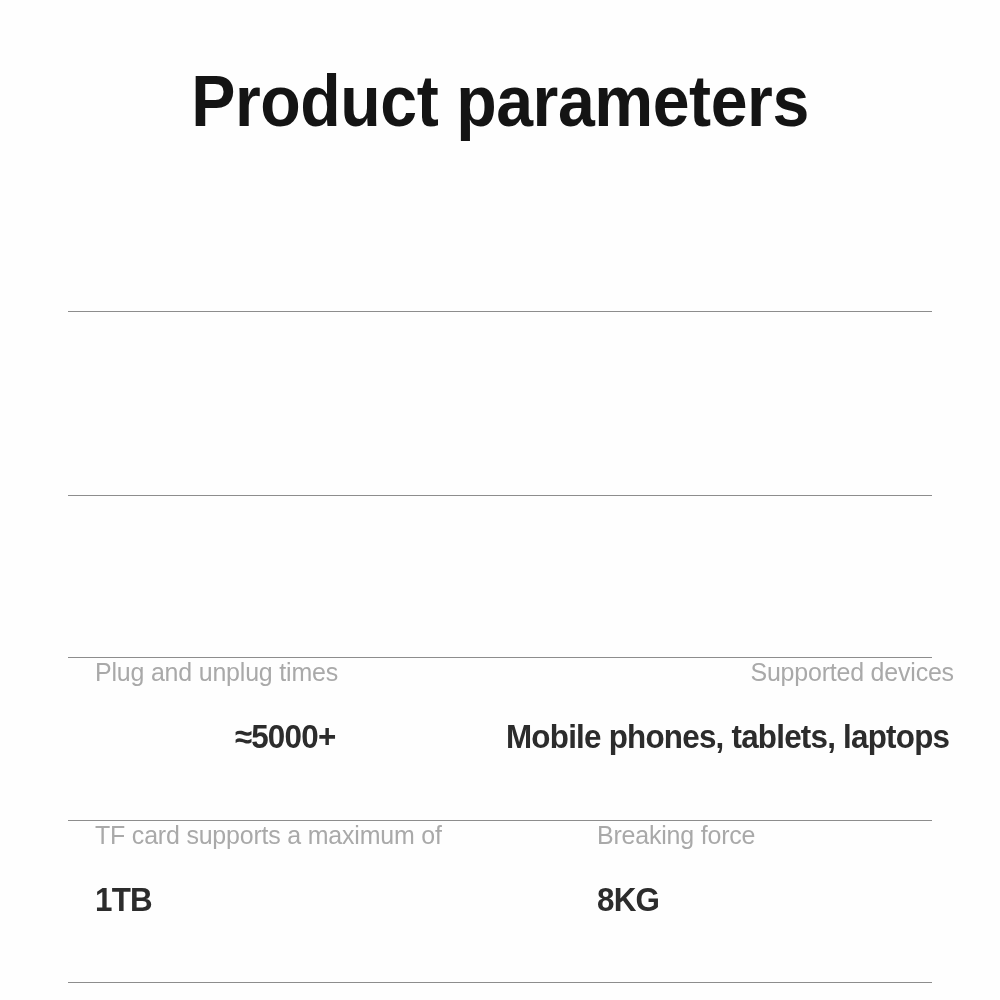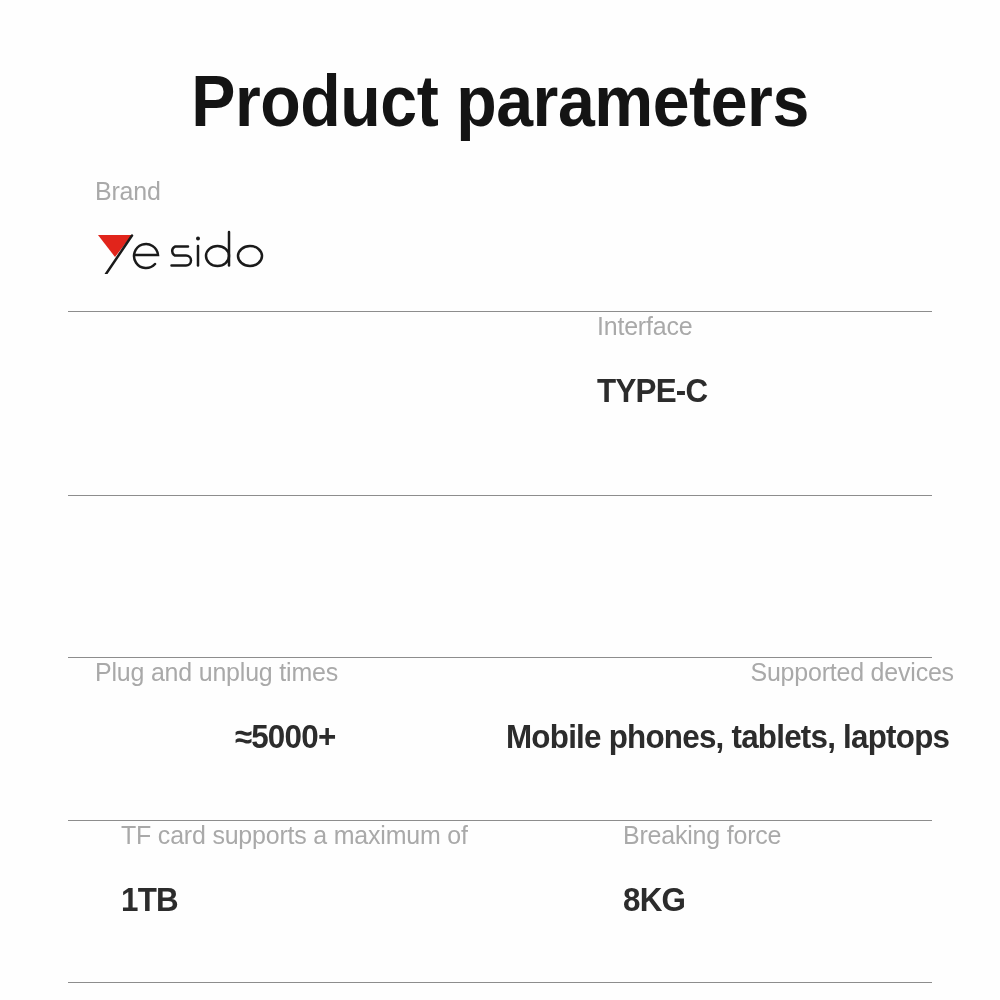--- a/index.html
+++ b/index.html
@@ -50,21 +50,21 @@
 
   .spec-row {
     position: relative;
     height: 162px;
     box-sizing: border-box;
   }
   .spec-row.row-0 { height: 135px; }
   .spec-row.row-1 { height: 184px; }
   .spec-row.row-2 { height: 162px; }
   .spec-row.row-3 { height: 163px; text-align: right; }
-  .spec-row.row-4 { height: 162px; margin-left: 26px; }
+  .spec-row.row-4 { height: 162px; }
 
   .spec-cell {
     position: absolute;
     top: 0;
   }
   .cell-left  { left: 95px; }
   .cell-right { left: 597px; }
   .cell-right.shifted { left: 506px; }
 
   .spec-label {
@@ -120,51 +120,23 @@
 </head>
 <body>
 
 <div id="page">
 
   <div class="page-title">Product parameters</div>
 
   <div class="spec-table">
 
     <div class="spec-row row-0">
-      <div class="spec-cell cell-left">
-        <div class="spec-label">Brand</div>
-        <div class="brand-logo">
-          <svg viewBox="0 0 340 96" xmlns="http://www.w3.org/2000/svg" aria-label="yesido">
-
-            <polygon points="6,18 74,18 40,62" fill="#e1241b"></polygon>
-
-            <path d="M74,19 L22,96" stroke="#1a1a1a" stroke-width="5" fill="none" stroke-linecap="round"></path>
-
-            <path d="M78,58 L126,58 A24,24 0 1 0 120,76" stroke="#1a1a1a" stroke-width="5" fill="none" stroke-linecap="round"></path>
-
-            <path d="M186,41 L160,41 A10,10 0 0 0 160,59 L182,59 A10,10 0 0 1 182,79 L153,79" stroke="#1a1a1a" stroke-width="5" fill="none" stroke-linecap="round"></path>
-
-            <path d="M206,40 L206,79" stroke="#1a1a1a" stroke-width="5" fill="none" stroke-linecap="round"></path>
-
-            <circle cx="206" cy="25" r="4" fill="#1a1a1a"></circle>
-
-            <path d="M268,12 L268,79" stroke="#1a1a1a" stroke-width="5" fill="none" stroke-linecap="round"></path>
-            <ellipse cx="245" cy="60" rx="23" ry="20" stroke="#1a1a1a" stroke-width="5" fill="none"></ellipse>
-
-            <ellipse cx="310" cy="60" rx="24" ry="20" stroke="#1a1a1a" stroke-width="5" fill="none"></ellipse>
-          </svg>
-        </div>
-      </div>
     </div>
 
     <div class="spec-row row-1">
-      <div class="spec-cell cell-right">
-        <div class="spec-label">Interface</div>
-        <div class="spec-value">TYPE-C</div>
-      </div>
     </div>
 
     <div class="spec-row row-2">
     </div>
 
     <div class="spec-row row-3">
       <div class="spec-cell cell-left">
         <div class="spec-label">Plug and unplug times</div>
         <div class="spec-value">≈5000+</div>
       </div>

